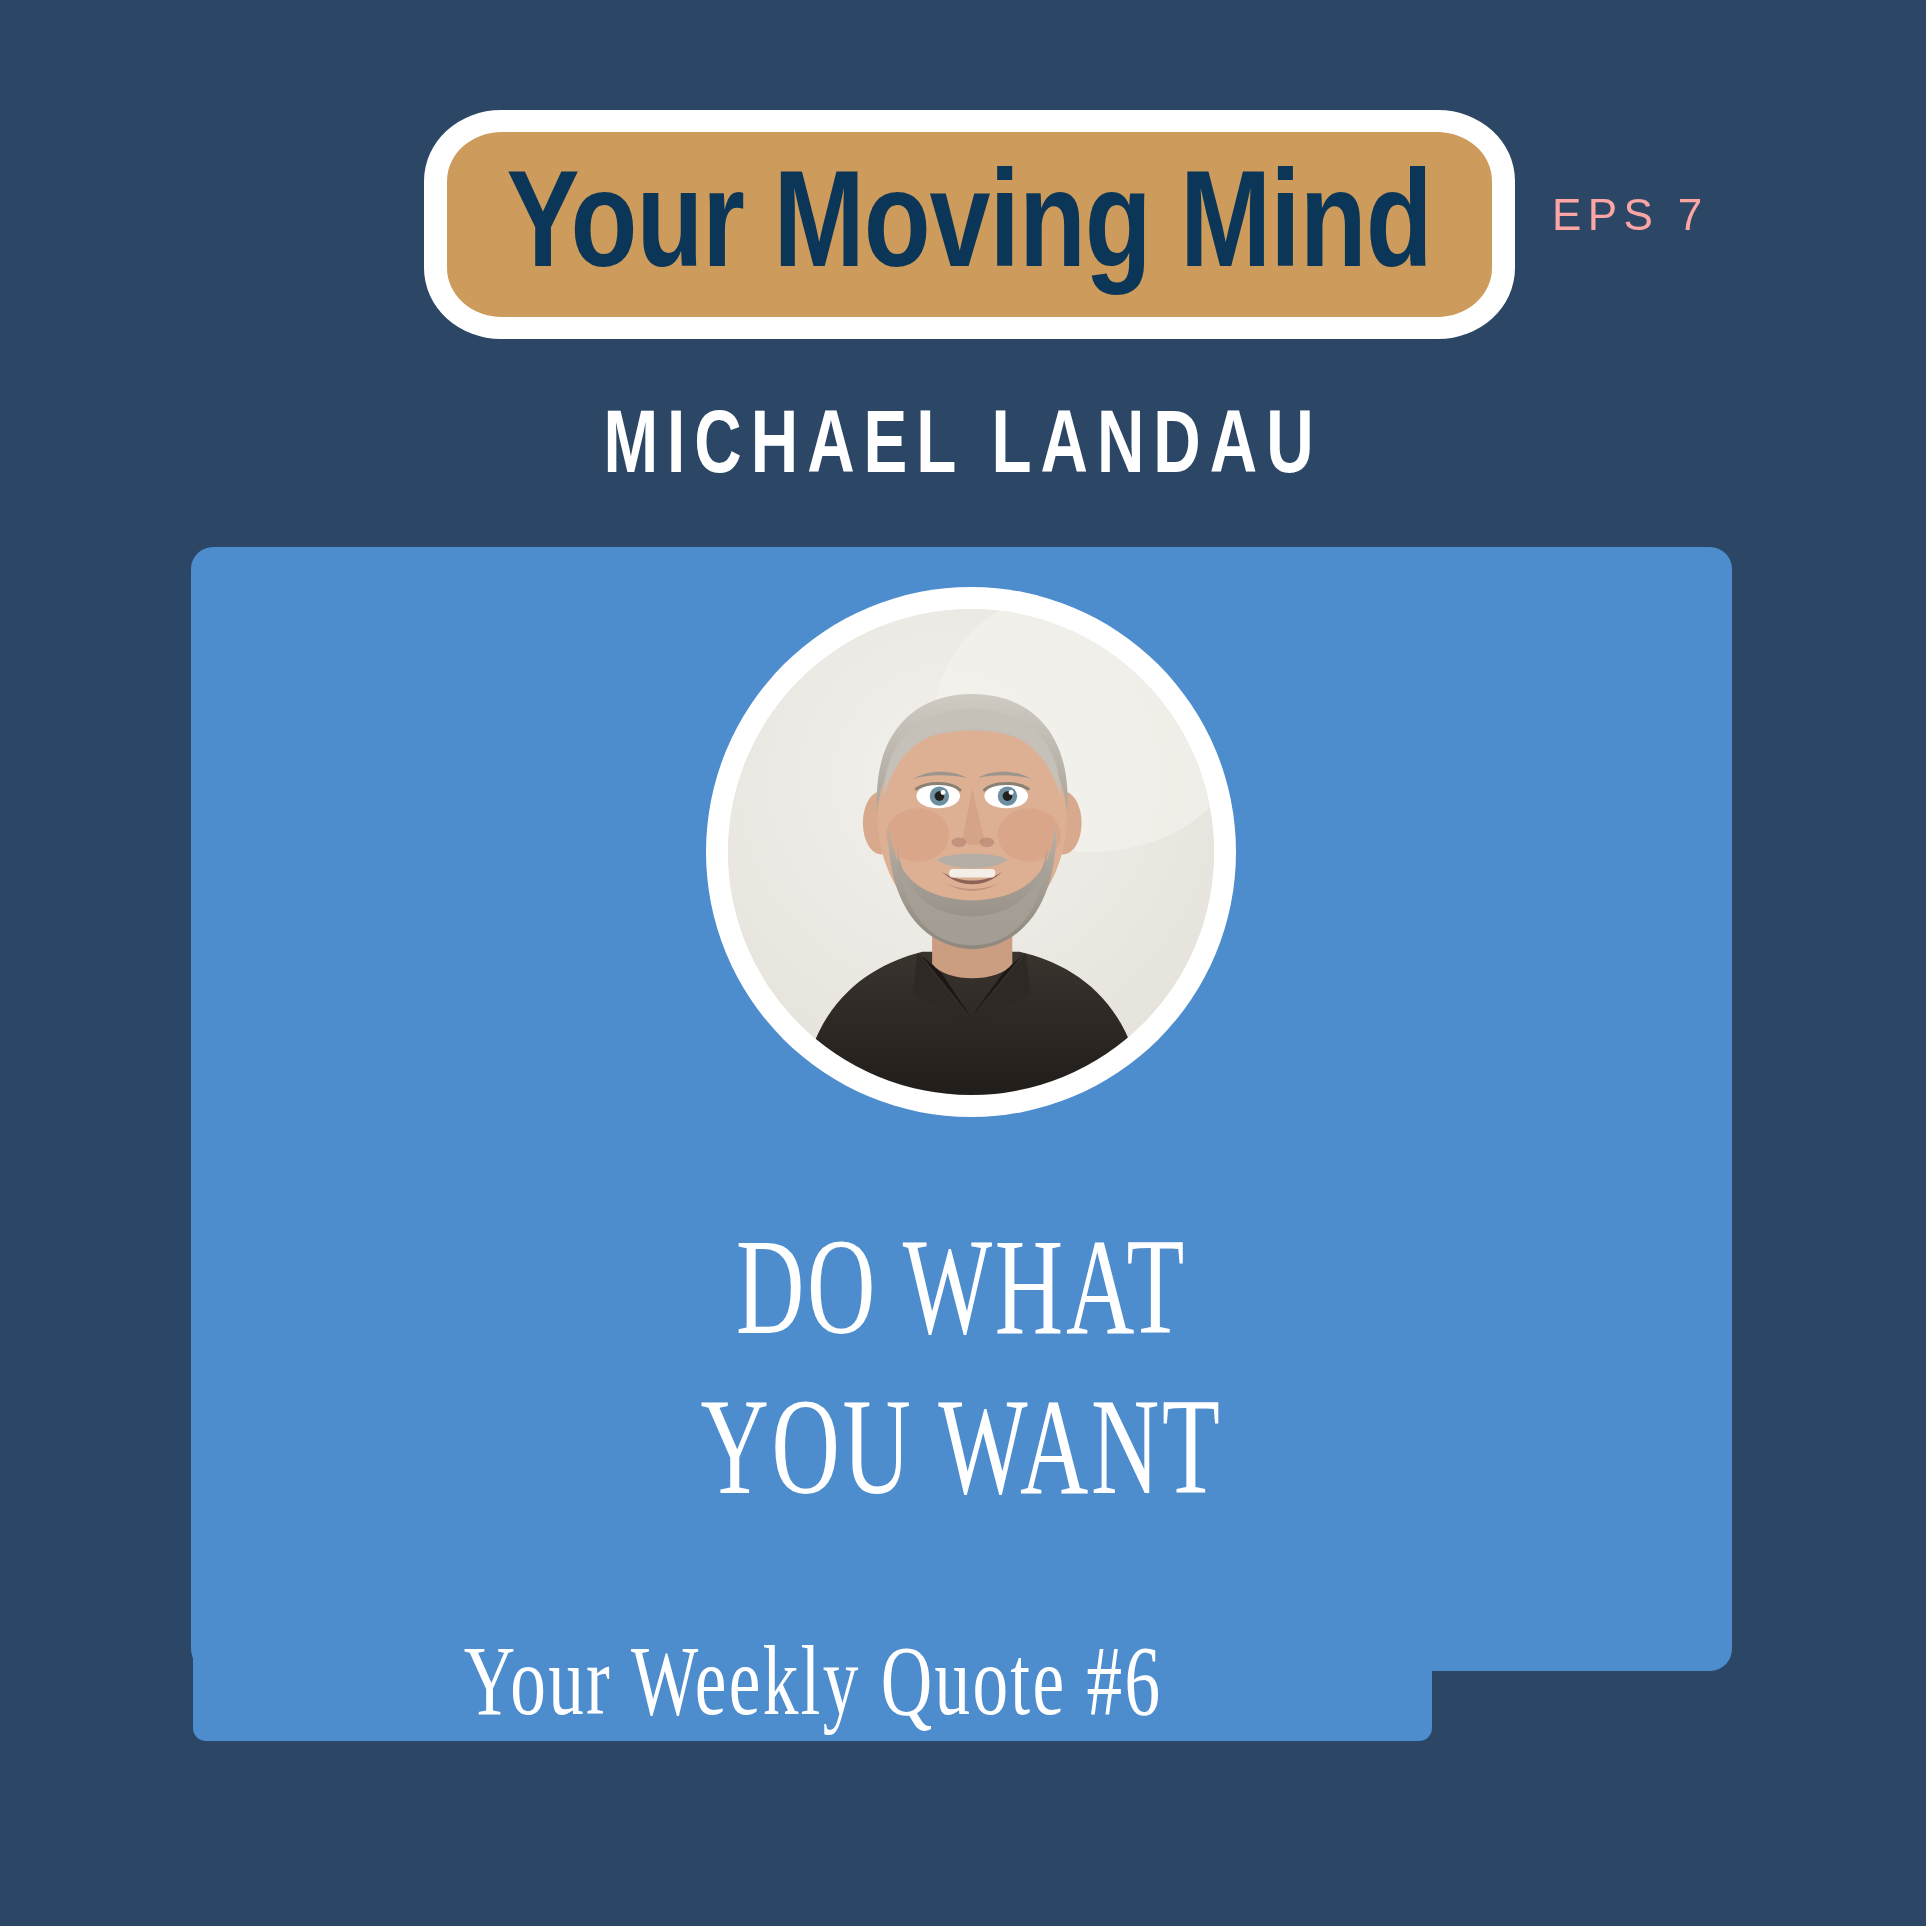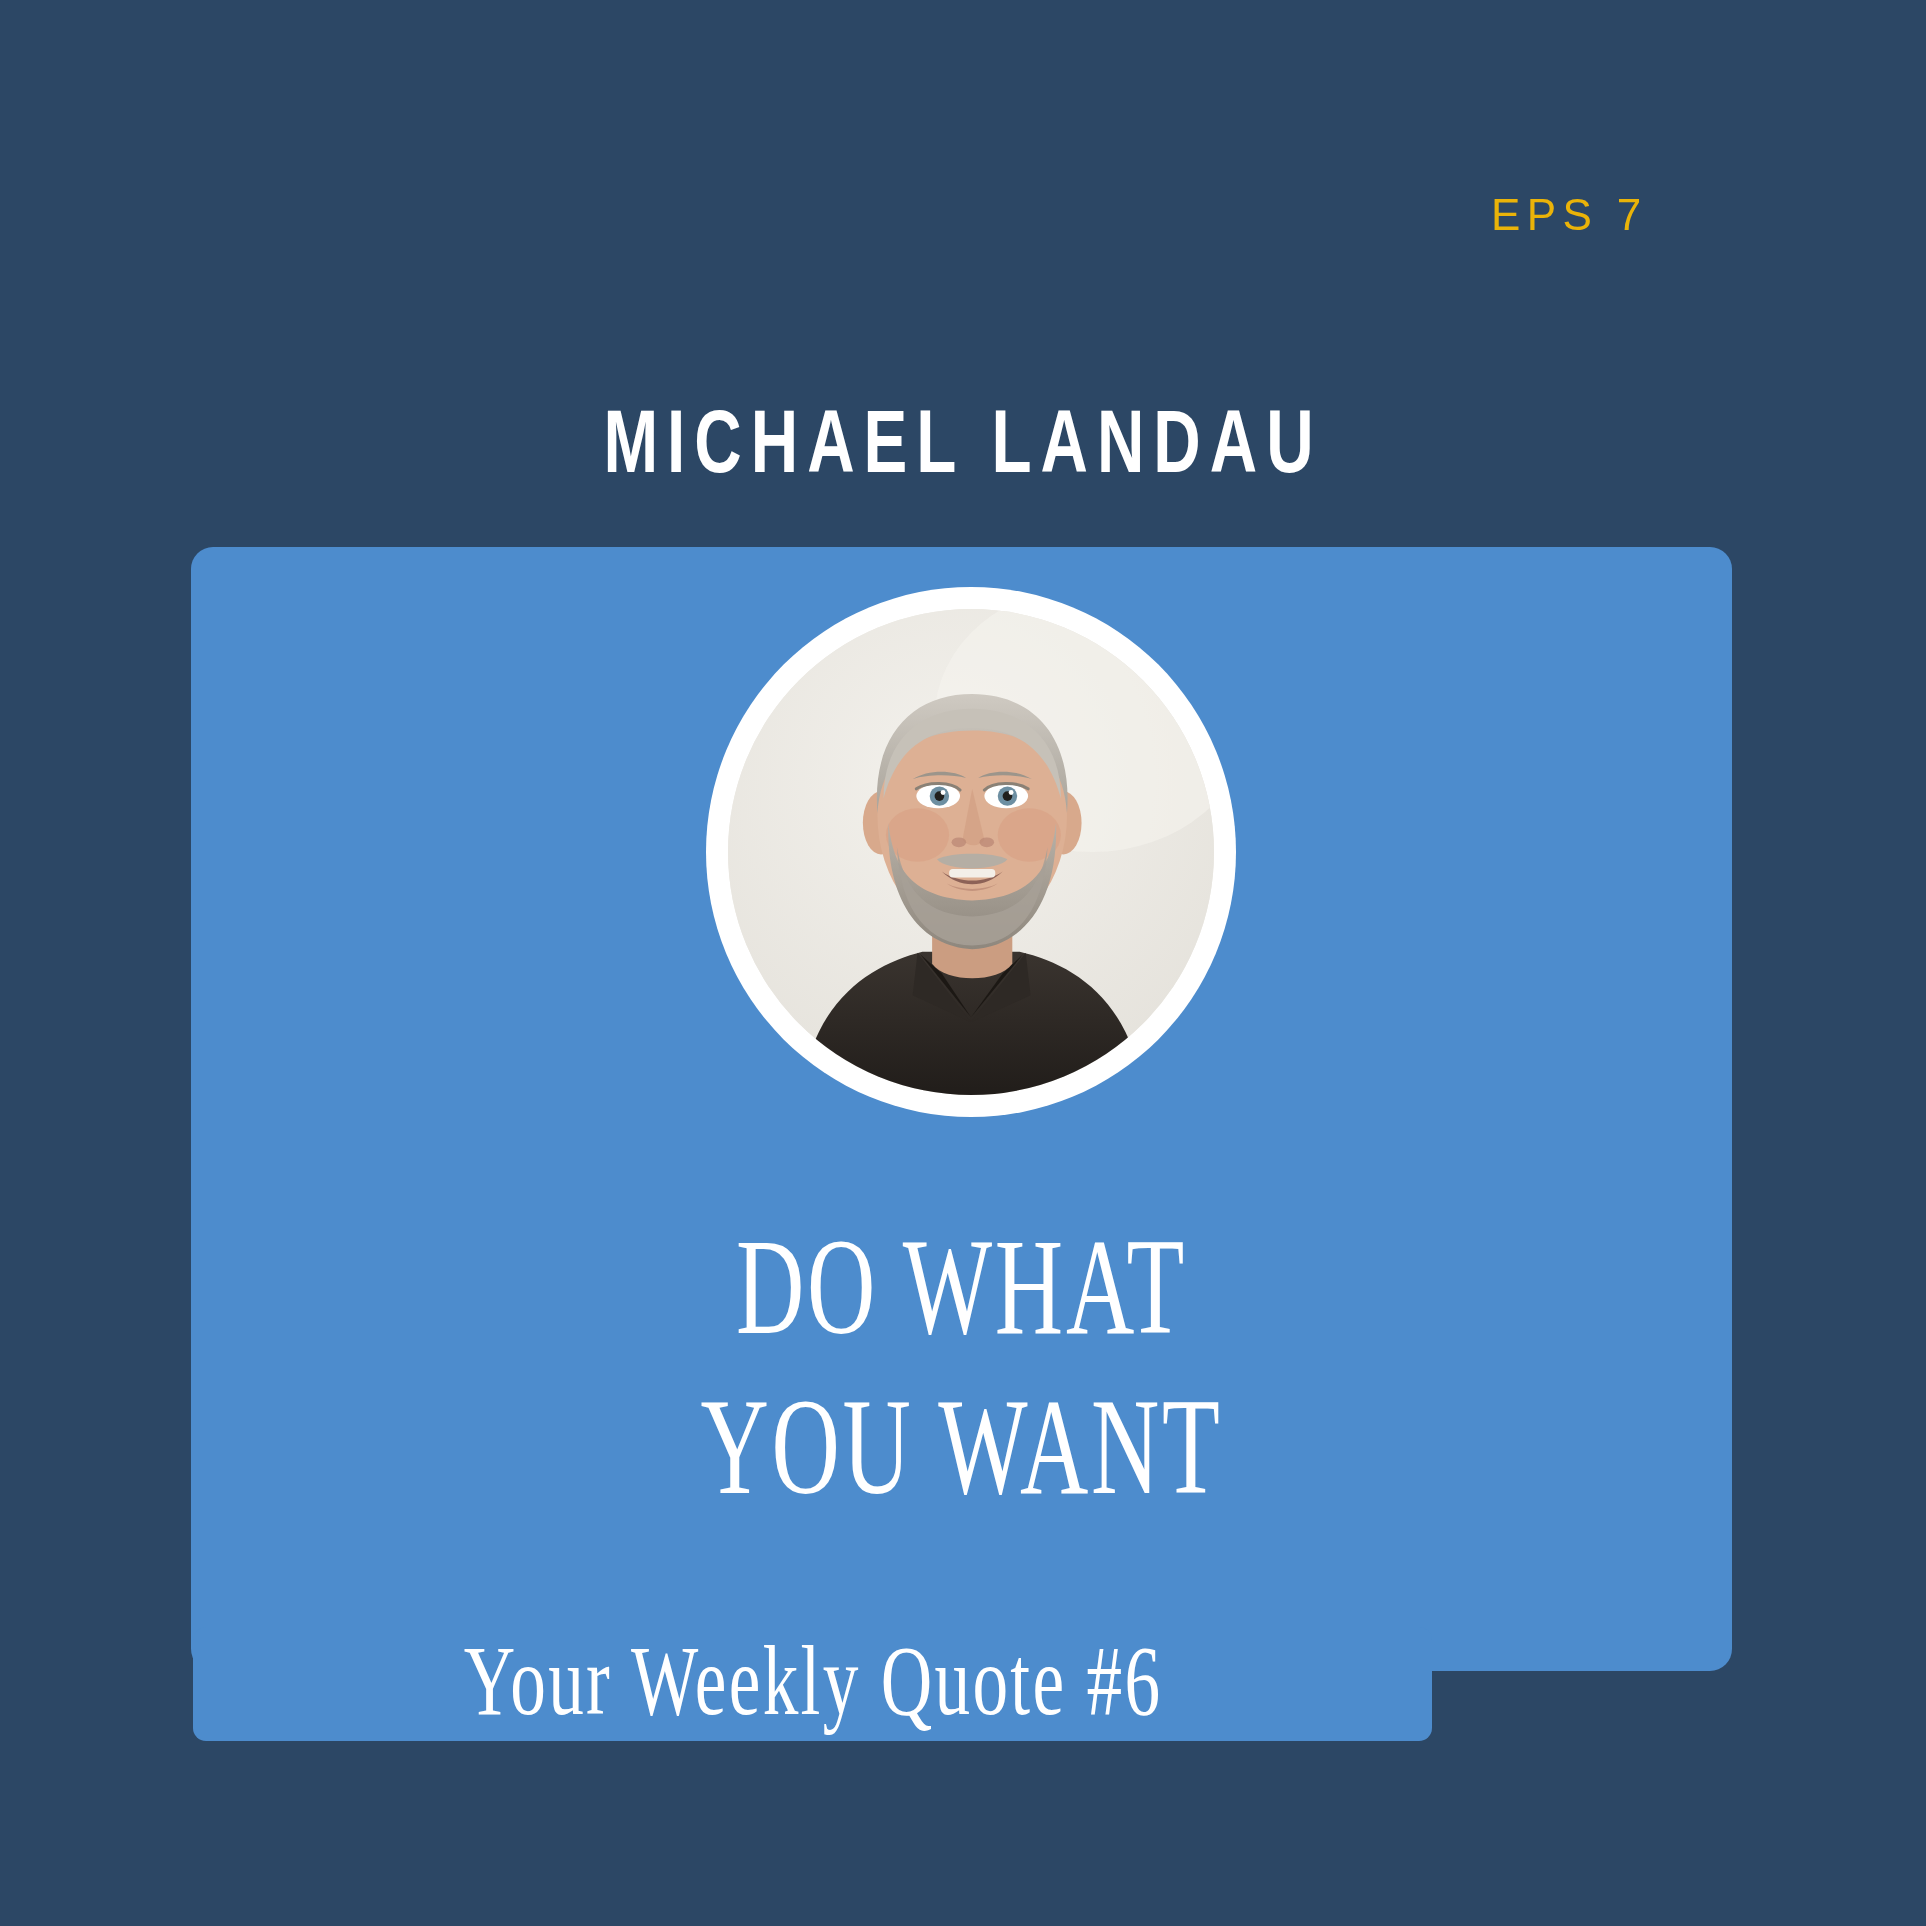--- a/index.html
+++ b/index.html
@@ -52,23 +52,23 @@
     letter-spacing: -1.3px;
     transform: scaleX(0.80);
     transform-origin: center center;
     white-space: nowrap;
     padding-bottom: 11.6px;
   }
 
   
   #eps-tag {
     position: absolute;
-    left: 1491px;
+    left: 1552px;
     top: 193px;
-    color: #eab308;
+    color: #fca5a5;
     font-family: "Liberation Sans", sans-serif;
     font-weight: 400;
     font-size: 44px;
     letter-spacing: 6.4px;
     line-height: 1;
     white-space: nowrap;
   }
 
   
   #speaker-name {
@@ -164,20 +164,25 @@
     transform: scaleX(0.88) scaleY(1.22);
     transform-origin: center center;
     padding-bottom: 3.9px;
   }
 </style>
 </head>
 <body>
 
 <div id="poster">
 
+  <div id="logo-badge">
+    <div id="logo-inner">
+      <span id="logo-text">Your Moving Mind</span>
+    </div>
+  </div>
 
   <div id="eps-tag">EPS 7</div>
 
   <div id="speaker-name">MICHAEL LANDAU</div>
 
   <div id="main-card">
 
     <div id="portrait-wrap">
       <div id="portrait-clip">
         <svg id="portrait-svg" viewBox="0 0 400 400" preserveAspectRatio="xMidYMid slice">

